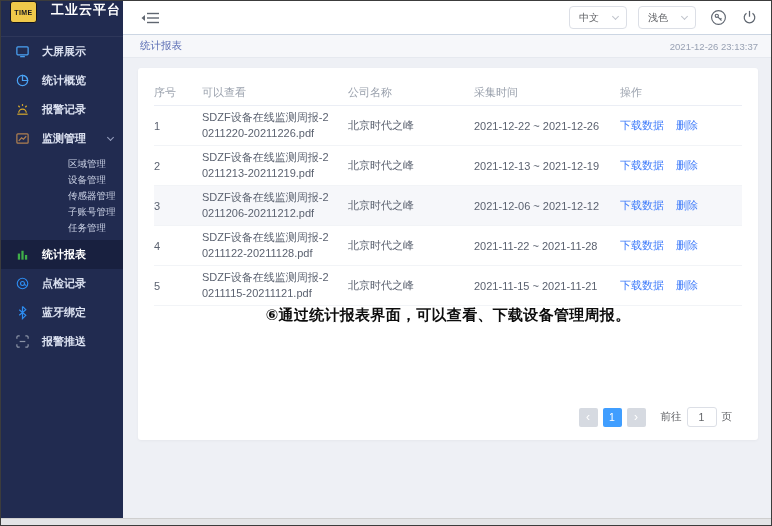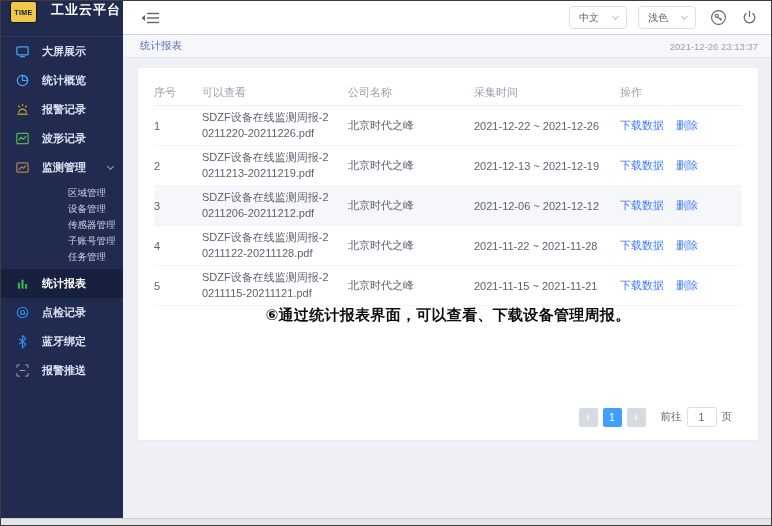--- a/index.html
+++ b/index.html
@@ -116,29 +116,20 @@
               <path d="M4 11.5 a4 4 0 0 1 8 0"></path>
               <line x1="2.5" y1="13" x2="13.5" y2="13"></line>
               <line x1="8" y1="2.2" x2="8" y2="4.2"></line>
               <line x1="3.6" y1="4" x2="5" y2="5.6"></line>
               <line x1="12.4" y1="4" x2="11" y2="5.6"></line>
             </svg>
         </span>
         <span>报警记录</span>
       </div>
 
-      <div class="menu-item">
-        <span class="mi-icon c-green">
-          <svg viewBox="0 0 16 16" fill="none" stroke="currentColor" stroke-width="1.3">
-              <rect x="2" y="2.5" width="12" height="11" rx="1"></rect>
-              <polyline points="4,10 6.5,6.5 9,9 12,5.2"></polyline>
-            </svg>
-        </span>
-        <span>波形记录</span>
-      </div>
 
       <div class="menu-item">
         <span class="mi-icon c-tan">
           <svg viewBox="0 0 16 16" fill="none" stroke="currentColor" stroke-width="1.3">
               <rect x="2" y="3" width="12" height="10" rx="1"></rect>
               <polyline points="4,10.5 7,7.2 9,8.8 12,5.6"></polyline>
             </svg>
         </span>
         <span>监测管理</span>
         <span class="chev menu-chev"></span>

